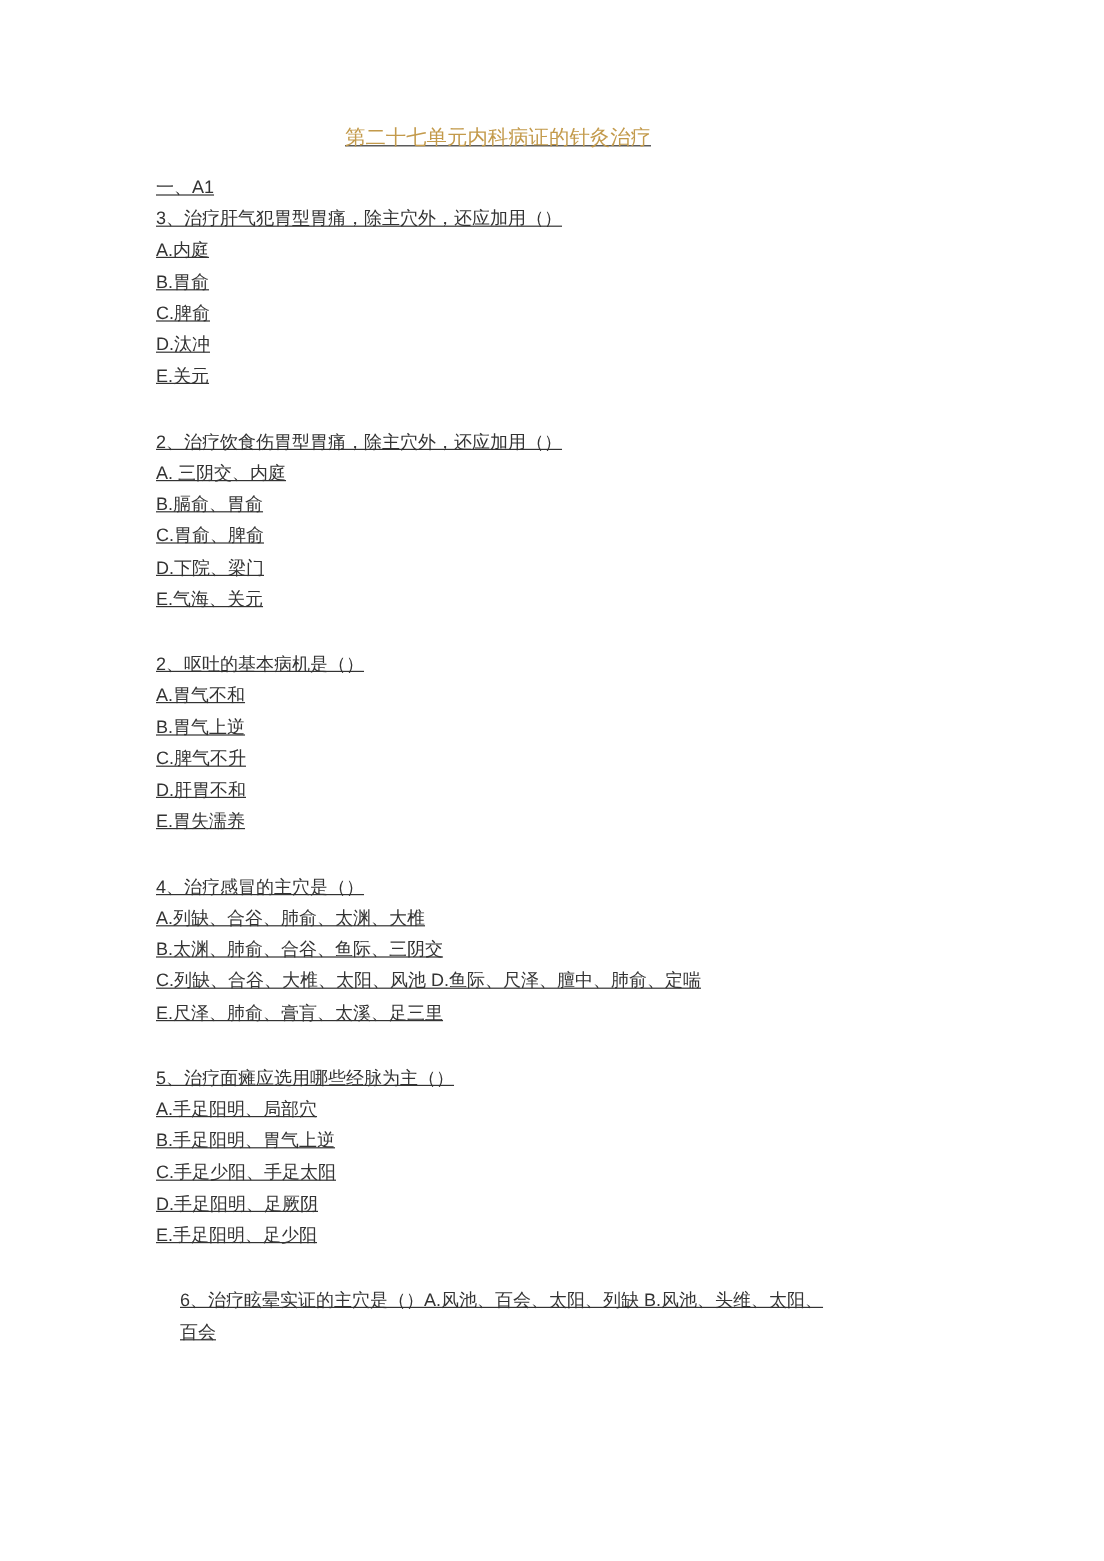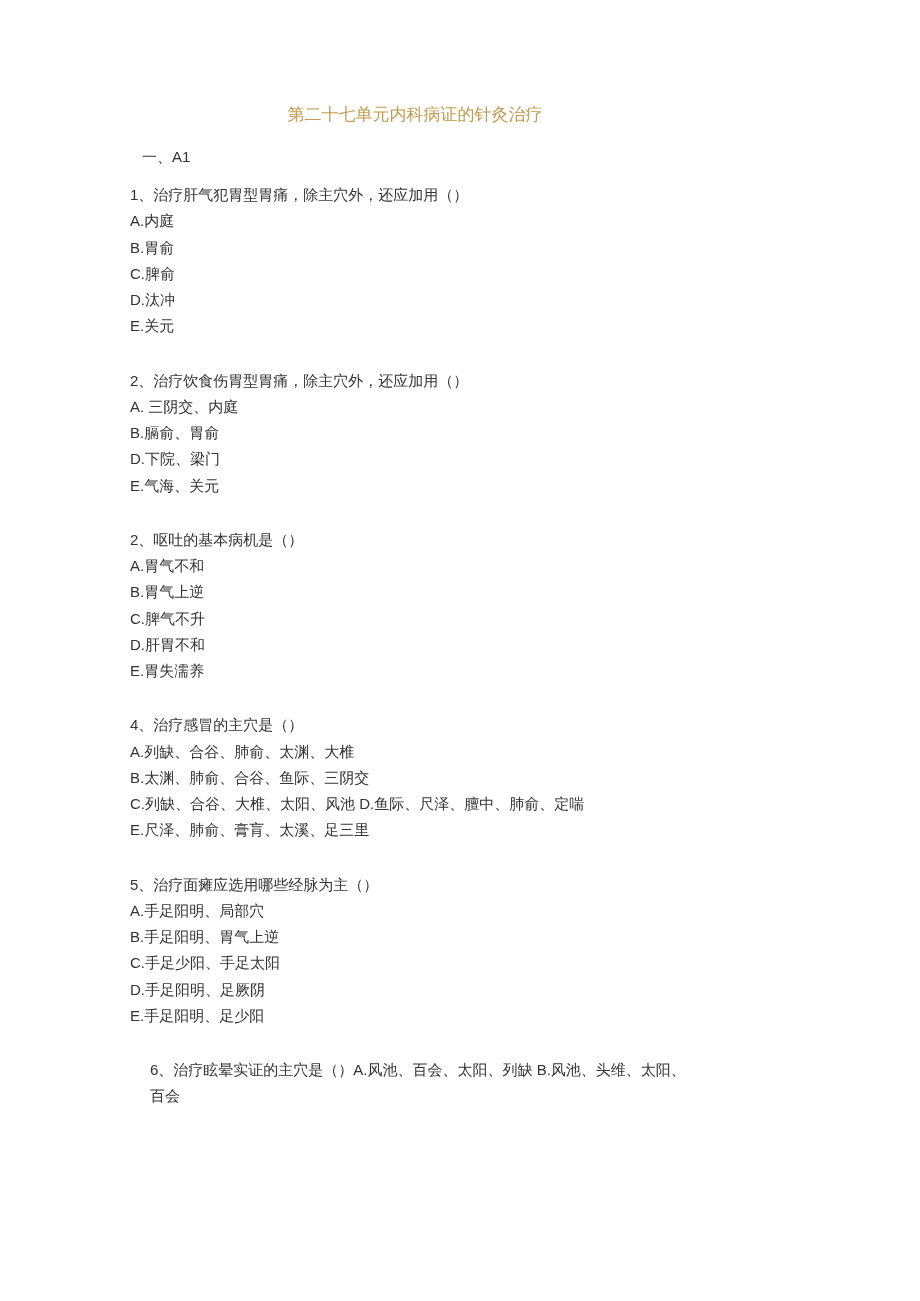--- a/index.html
+++ b/index.html
@@ -9,30 +9,31 @@
     font-family: "SimSun", "Songti SC", serif;
     font-size: 15px;
     color: #333333;
     line-height: 1.75;
   }
   .page {
     width: 752px;
     min-height: 1301px;
     box-sizing: border-box;
     padding: 100px 52px 60px 130px;
+    text-decoration: underline;
   }
   .title {
     text-align: center;
     color: #c39a4b;
     font-size: 17px;
     margin-bottom: 14px;
     font-family: "SimSun", "Songti SC", serif;
   }
   .section-label {
-    margin: 12px;
+    margin: 0;
   }
   .qblock {
     margin-bottom: 28px;
   }
   .qblock:last-child {
     margin-bottom: 0;
     margin-left: 20px;
   }
   .stem, .opt {
     margin: 0;
@@ -47,32 +48,33 @@
 </style>
 </head>
 <body>
 
 <div class="page">
   <div class="title">第二十七单元内科病证的针灸治疗</div>
 
   <p class="section-label mixed">一、A1</p>
 
   <div class="qblock">
-    <p class="stem mixed">1、治疗肝气犯胃型胃痛，除主穴外，还应加用（）</p>
+    <p class="stem mixed">3、治疗肝气犯胃型胃痛，除主穴外，还应加用（）</p>
     <span class="opt mixed">A.内庭</span>
     <span class="opt mixed">B.胃俞</span>
     <span class="opt mixed">C.脾俞</span>
     <span class="opt mixed">D.汰冲</span>
     <span class="opt mixed">E.关元</span>
   </div>
 
   <div class="qblock">
     <p class="stem mixed">2、治疗饮食伤胃型胃痛，除主穴外，还应加用（）</p>
     <span class="opt mixed">A. 三阴交、内庭</span>
     <span class="opt mixed">B.膈俞、胃俞</span>
+    <span class="opt mixed">C.胃俞、脾俞</span>
     <span class="opt mixed">D.下院、梁门</span>
     <span class="opt mixed">E.气海、关元</span>
   </div>
 
   <div class="qblock">
     <p class="stem mixed">2、呕吐的基本病机是（）</p>
     <span class="opt mixed">A.胃气不和</span>
     <span class="opt mixed">B.胃气上逆</span>
     <span class="opt mixed">C.脾气不升</span>
     <span class="opt mixed">D.肝胃不和</span>

